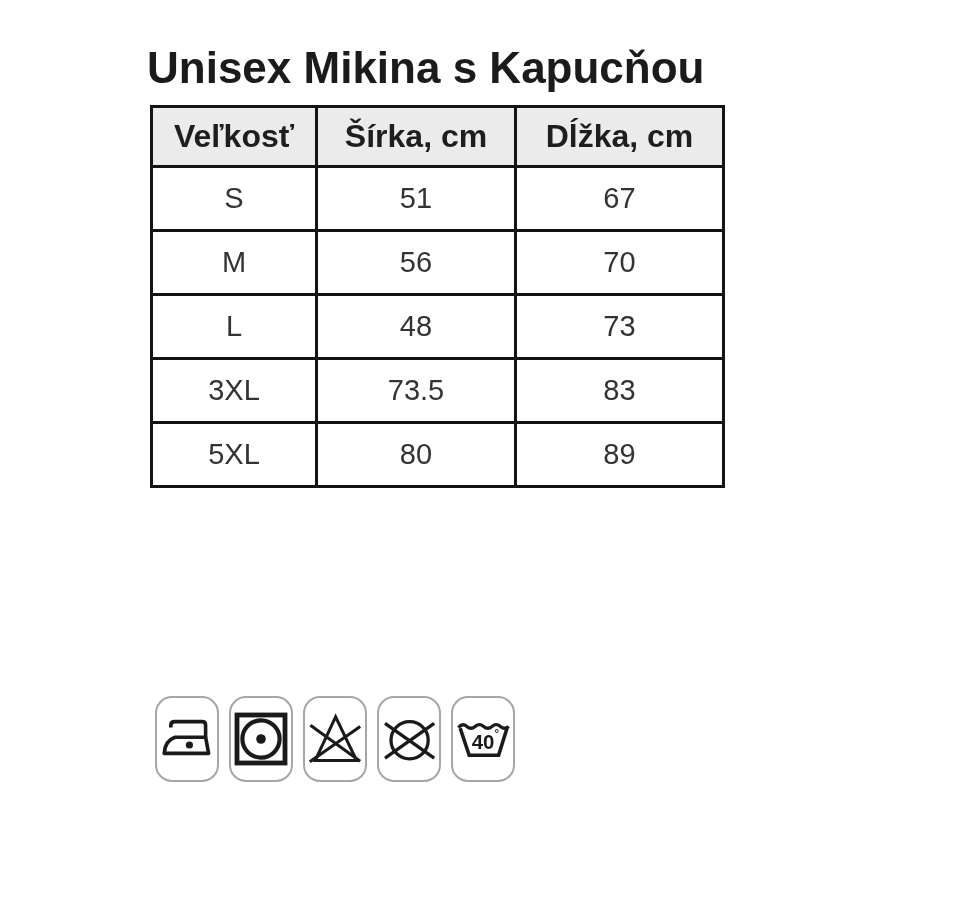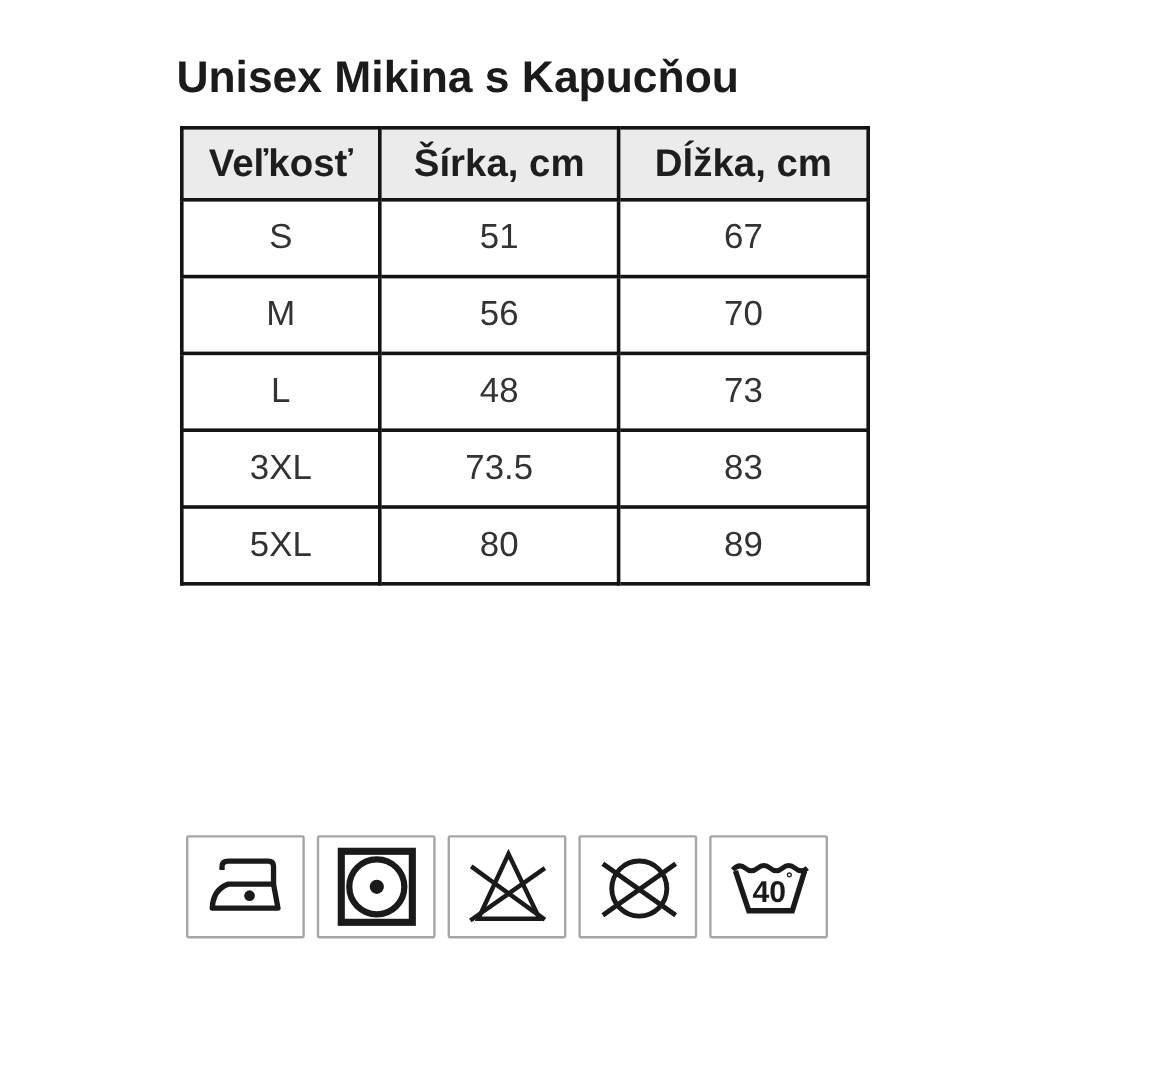--- a/index.html
+++ b/index.html
@@ -12,21 +12,21 @@
     width: 960px;
     height: 906px;
     background: #ffffff;
     font-family: "Liberation Sans", "DejaVu Sans", sans-serif;
     overflow: hidden;
   }
   #title {
     position: absolute;
     left: 147px;
     top: 46px;
-    font-size: 37px;
+    font-size: 44px;
     font-weight: 700;
     color: #1b1b1b;
     letter-spacing: 0px;
     line-height: 1;
     white-space: nowrap;
   }
   #size-table {
     position: absolute;
     left: 150px;
     top: 105px;
@@ -59,25 +59,25 @@
   col.c-length { width: 208px; }
 
   #care-icons {
     position: absolute;
     left: 155px;
     top: 696px;
     display: flex;
     gap: 10px;
   }
   .care-box {
-    width: 99px;
+    width: 64px;
     height: 86px;
     box-sizing: border-box;
     border: 2px solid #a6a6a6;
-    border-radius: 2px;
+    border-radius: 17px;
     background: #ffffff;
     display: flex;
     align-items: center;
     justify-content: center;
   }
   .care-box svg {
     width: 74px;
     height: 74px;
     display: block;
   }

